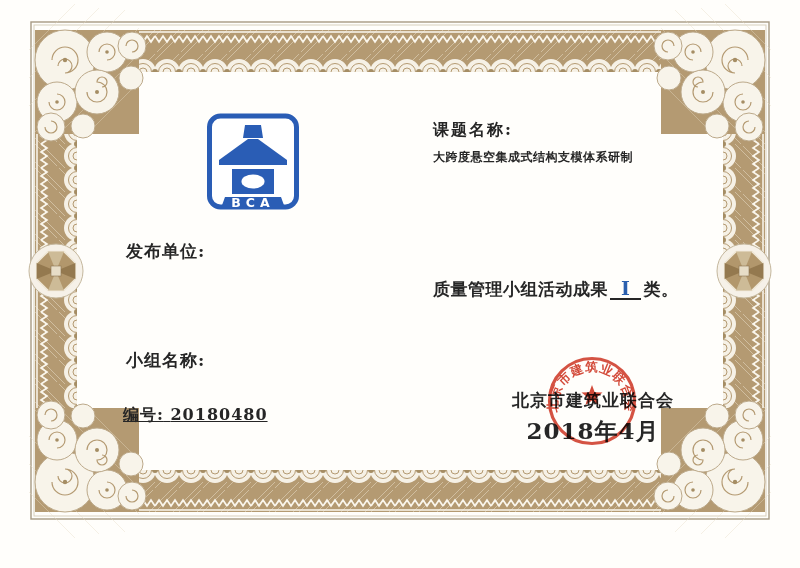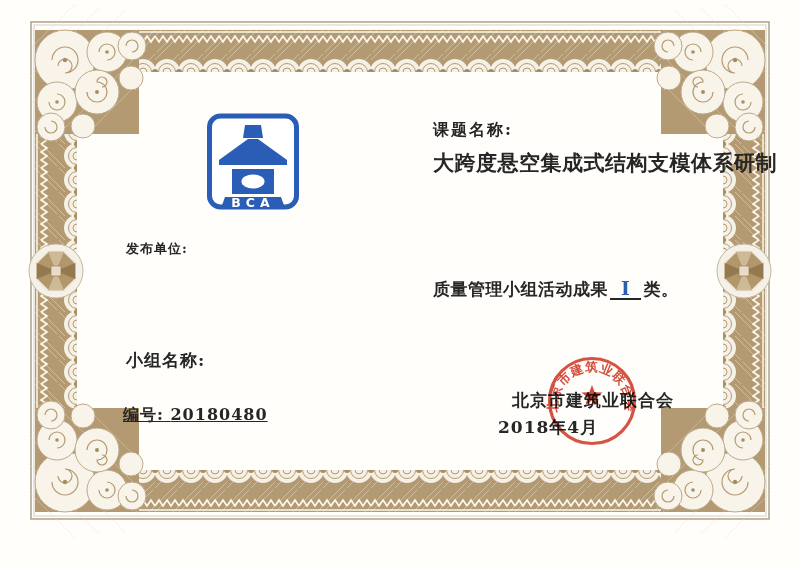--- a/index.html
+++ b/index.html
@@ -5,33 +5,33 @@
   html,body{margin:0;padding:0;}
   body{width:800px;height:568px;background:#ffffff;overflow:hidden;
        font-family:"DejaVu Serif","Liberation Serif",serif;}
   .cert{position:relative;width:800px;height:568px;background:#fffefb;}
   .frame-svg{position:absolute;left:0;top:0;z-index:0;}
   .content{position:absolute;left:0;top:0;width:800px;height:568px;z-index:1;}
   .abs{position:absolute;}
   .cjk{color:#262626;font-weight:bold;}
   .logo-box{left:206px;top:112px;width:94px;height:99px;}
   .topic-label{left:433px;top:120px;font-size:16px;letter-spacing:2px;}
-  .topic-title{left:433px;top:149px;font-size:21px;letter-spacing:0.5px;}
-  .issuer-label{left:126px;top:240px;font-size:13px;letter-spacing:1px;}
+  .topic-title{left:433px;top:149px;font-size:12px;letter-spacing:0.5px;}
+  .issuer-label{left:126px;top:240px;font-size:17px;letter-spacing:1px;}
   .issuer-value{left:126px;top:270px;font-size:18px;letter-spacing:1px;}
   .group-label{left:126px;top:306px;font-size:17px;letter-spacing:1px;margin-top:43px;}
   .group-value{left:126px;top:337px;font-size:18px;letter-spacing:0.5px;}
   .award-1{left:433px;top:243px;font-size:17px;letter-spacing:0.5px;}
   .award-2{left:433px;top:278px;font-size:17px;letter-spacing:0.5px;}
   .grade-wrap{display:inline-block;border-bottom:2px solid #262626;padding:0 11px;margin:0 2px;line-height:1;}
   .grade{color:#2a5fae;font-size:19px;font-weight:bold;font-family:"DejaVu Serif",serif;}
   .serial{left:123px;top:405px;font-size:16px;letter-spacing:1px;text-decoration:underline;}
   .serial .num{font-family:"DejaVu Serif",serif;}
   .sig-org{left:498px;top:389px;width:190px;text-align:center;font-size:17px;letter-spacing:1px;}
-  .sig-date{left:498px;top:416px;width:190px;text-align:left;font-size:17px;letter-spacing:1px;}
+  .sig-date{left:498px;top:416px;width:190px;text-align:center;font-size:23px;letter-spacing:1px;}
   .seal-svg{left:544px;top:353px;mix-blend-mode:multiply;opacity:0.92;}
 </style>
 </head>
 <body>
 
 <div class="cert">
 
   <svg class="frame-svg" width="800" height="568" viewBox="0 0 800 568" aria-hidden="true">
     <defs>
       <g id="tile">

